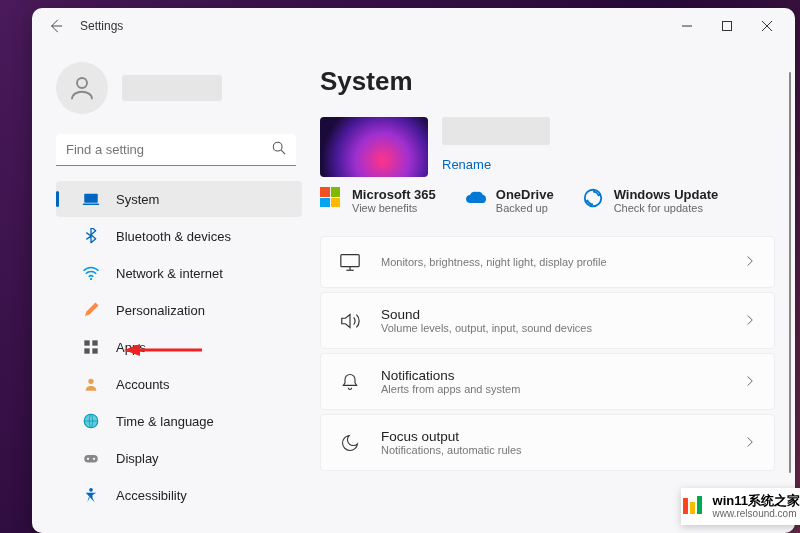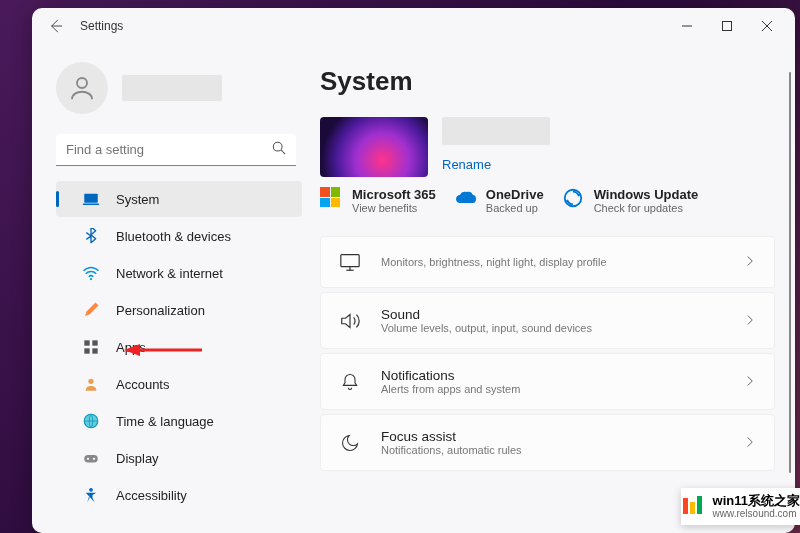--- a/index.html
+++ b/index.html
@@ -25,21 +25,21 @@
     .nav-item.selected { background: #eaeaea; }
     .nav-item.selected::before { content:''; position:absolute; left:0; top:10px; bottom:10px; width:3px; background:#0067c0; border-radius:2px; }
     .nav-icon { width: 18px; height: 18px; display: flex; align-items: center; justify-content: center; flex-shrink: 0; }
     .main { flex: 1; padding: 22px 20px 0 6px; position: relative; overflow: hidden; }
     .scrollbar { position: absolute; right: 4px; top: 28px; bottom: 60px; width: 2px; background: #888; border-radius: 2px; }
     .page-title { font-size: 26px; font-weight: 600; color: #222; margin-bottom: 20px; }
     .device-row { display: flex; gap: 14px; align-items: flex-start; margin-bottom: 10px; }
     .thumb { width: 108px; height: 60px; border-radius: 4px; background: radial-gradient(circle at 58% 72%, #ff3388 0%, #a030d0 35%, #4a1a9a 60%, #1a0a3a 80%); }
     .device-info .redacted { width: 108px; height: 28px; margin-bottom: 10px; }
     .rename { color: #0067c0; font-size: 13px; cursor: pointer; }
-    .status-row { display: flex; gap: 18px; margin-bottom: 22px; }
+    .status-row { display: flex; gap: 28px; margin-bottom: 22px; }
     .status-item { display: flex; gap: 10px; align-items: flex-start; }
     .status-icon { width: 22px; height: 22px; flex-shrink: 0; }
     .status-text { display: flex; flex-direction: column; }
     .status-title { font-size: 13px; font-weight: 600; color: #222; }
     .status-sub { font-size: 11px; color: #666; }
     .cards { display: flex; flex-direction: column; gap: 4px; }
     .card { background: #fcfcfd; border: 1px solid #eee; border-radius: 4px; padding: 14px 18px; display: flex; align-items: center; gap: 20px; cursor: pointer; }
     .card-icon { width: 22px; height: 22px; display: flex; align-items: center; justify-content: center; flex-shrink: 0; }
     .card-text { flex: 1; }
     .card-title { font-size: 13.5px; color: #222; font-weight: 400; }
@@ -287,21 +287,21 @@
                 <path d="M5 2l6 6-6 6" stroke="#555" stroke-width="1.2" fill="none"></path>
               </svg></span>
         </div>
         <div class="card">
           <span class="card-icon">
               <svg width="20" height="20" viewBox="0 0 24 24">
                 <path d="M21 13A9 9 0 1 1 11 3a7 7 0 0 0 10 10z" stroke="#333" stroke-width="1.3" fill="none"></path>
               </svg>
             </span>
           <div class="card-text">
-            <div class="card-title">Focus assist</div>
+            <div class="card-title">Focus output</div>
             <div class="card-sub">Notifications, automatic rules</div>
           </div>
           <span class="chev"><svg width="12" height="12" viewBox="0 0 16 16">
                 <path d="M5 2l6 6-6 6" stroke="#555" stroke-width="1.2" fill="none"></path>
               </svg></span>
         </div>
       </div>
     </div>
   </div>
 </div>

